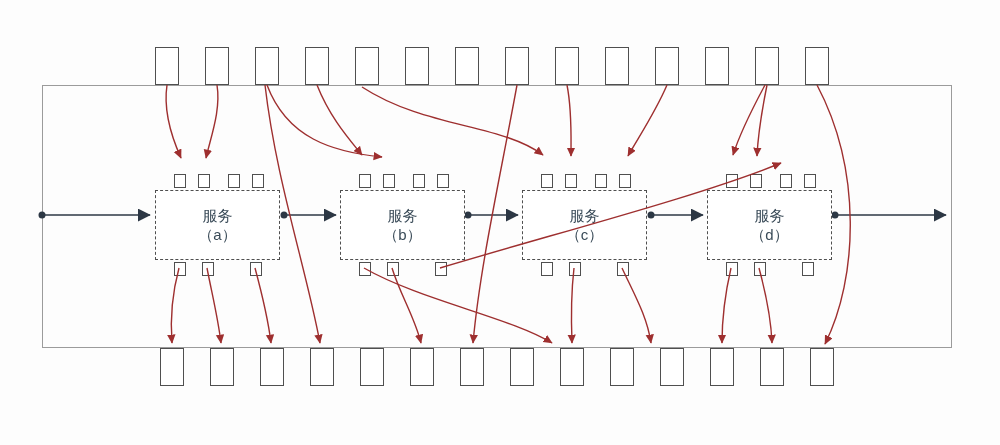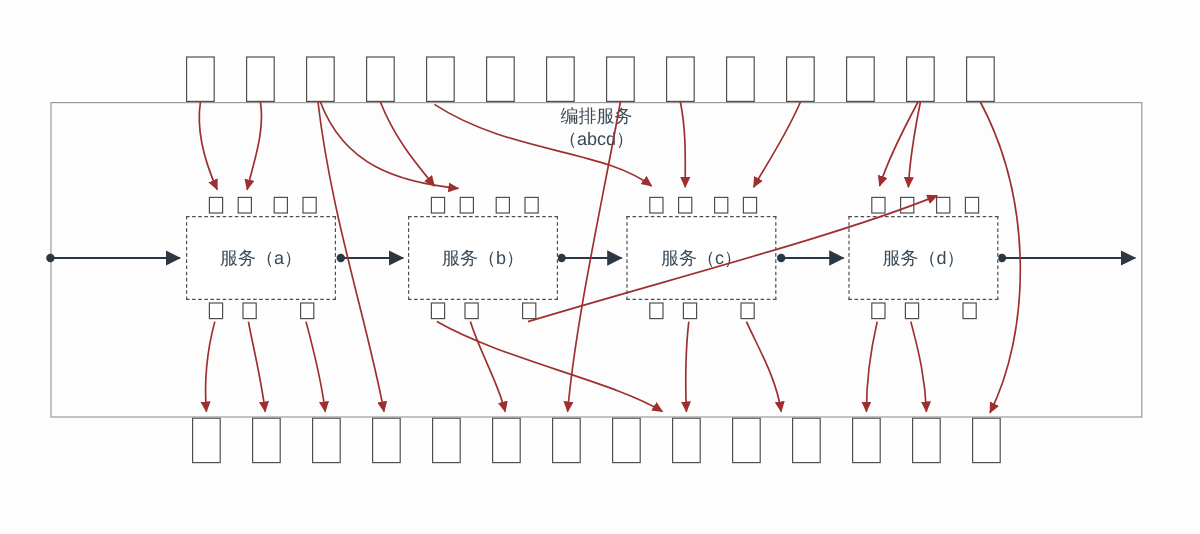--- a/index.html
+++ b/index.html
@@ -14,23 +14,23 @@
   }
   
   .cbox {
     position:absolute; width:24px; height:38px; box-sizing:border-box;
     border:1px solid var(--border,#4f4f4f); background:#fff; z-index:2;
   }
   .top-box    { top:47px; }
   .bottom-box { top:348px; }
   
   .service {
-    position:absolute; top:180px; width:125px; height:70px; box-sizing:border-box;
+    position:absolute; top:190px; width:125px; height:70px; box-sizing:border-box;
     border:1px dashed var(--border,#4f4f4f); background:#fff; z-index:2;
-    display:flex; flex-direction:row; align-items:center; justify-content:center;
+    display:flex; flex-direction:column; align-items:center; justify-content:center;
     color:var(--text,#3a4b58); font-size:15px; line-height:19px;
   }
   .port {
     position:absolute; width:12px; height:14px; box-sizing:border-box;
     border:1px solid var(--border,#4f4f4f); background:#fff;
   }
   .port-top    { top:-17px; }
   .port-bottom { bottom:-17px; }
   
   .orch-label {
@@ -114,24 +114,20 @@
     <span>（d）</span>
   <div class="port port-top" style="left: 18px;"></div>
       <div class="port port-top" style="left: 42px;"></div>
       <div class="port port-top" style="left: 72px;"></div>
       <div class="port port-top" style="left: 96px;"></div>
       <div class="port port-bottom" style="left: 18px;"></div>
       <div class="port port-bottom" style="left: 46px;"></div>
       <div class="port port-bottom" style="left: 94px;"></div>
     </div>
 
-  <div class="orch-label">
-    <span>编排服务</span>
-    <span>（abcd）</span>
-  </div>
 
   <svg class="layer arrow-layer">
     <defs>
       <marker id="redArrow" markerWidth="8" markerHeight="8" refX="6" refY="3" orient="auto">
         <path d="M0,0 L6.5,3 L0,6 Z" class="red-fill"></path>
       </marker>
     </defs>
     <g>
       <path class="red-path" marker-end="url(#redArrow)" d="M167,85 C163,112 172,138 181,158"></path>
       <path class="red-path" marker-end="url(#redArrow)" d="M217,85 C221,110 211,136 206,158"></path>

